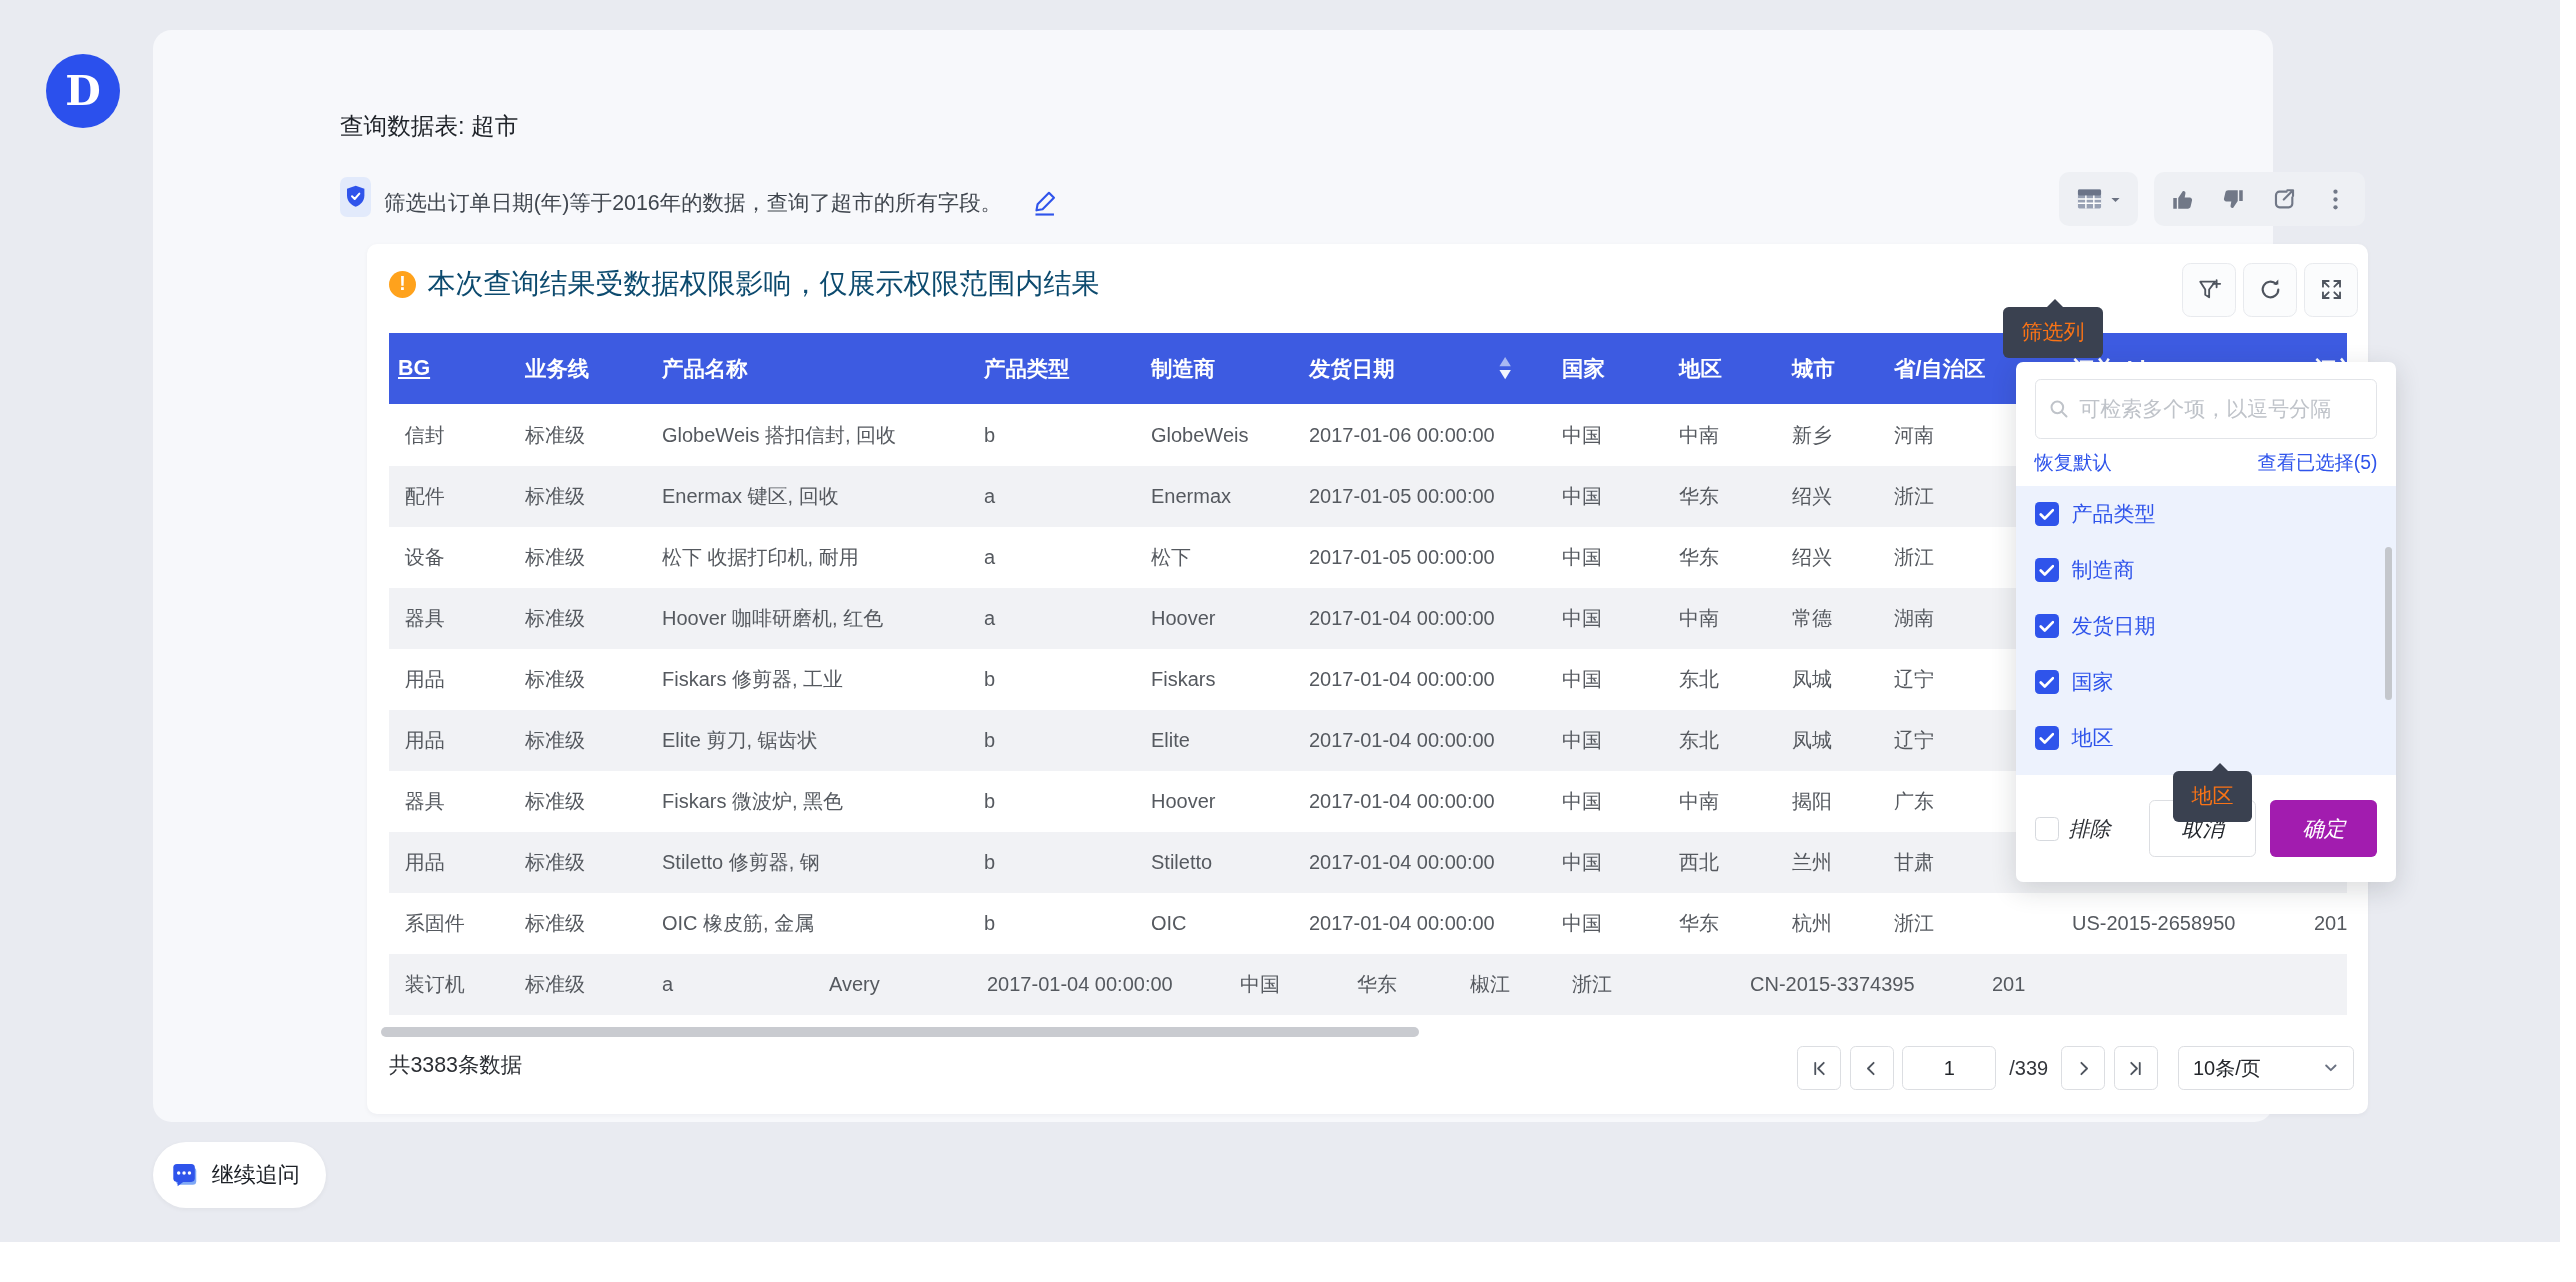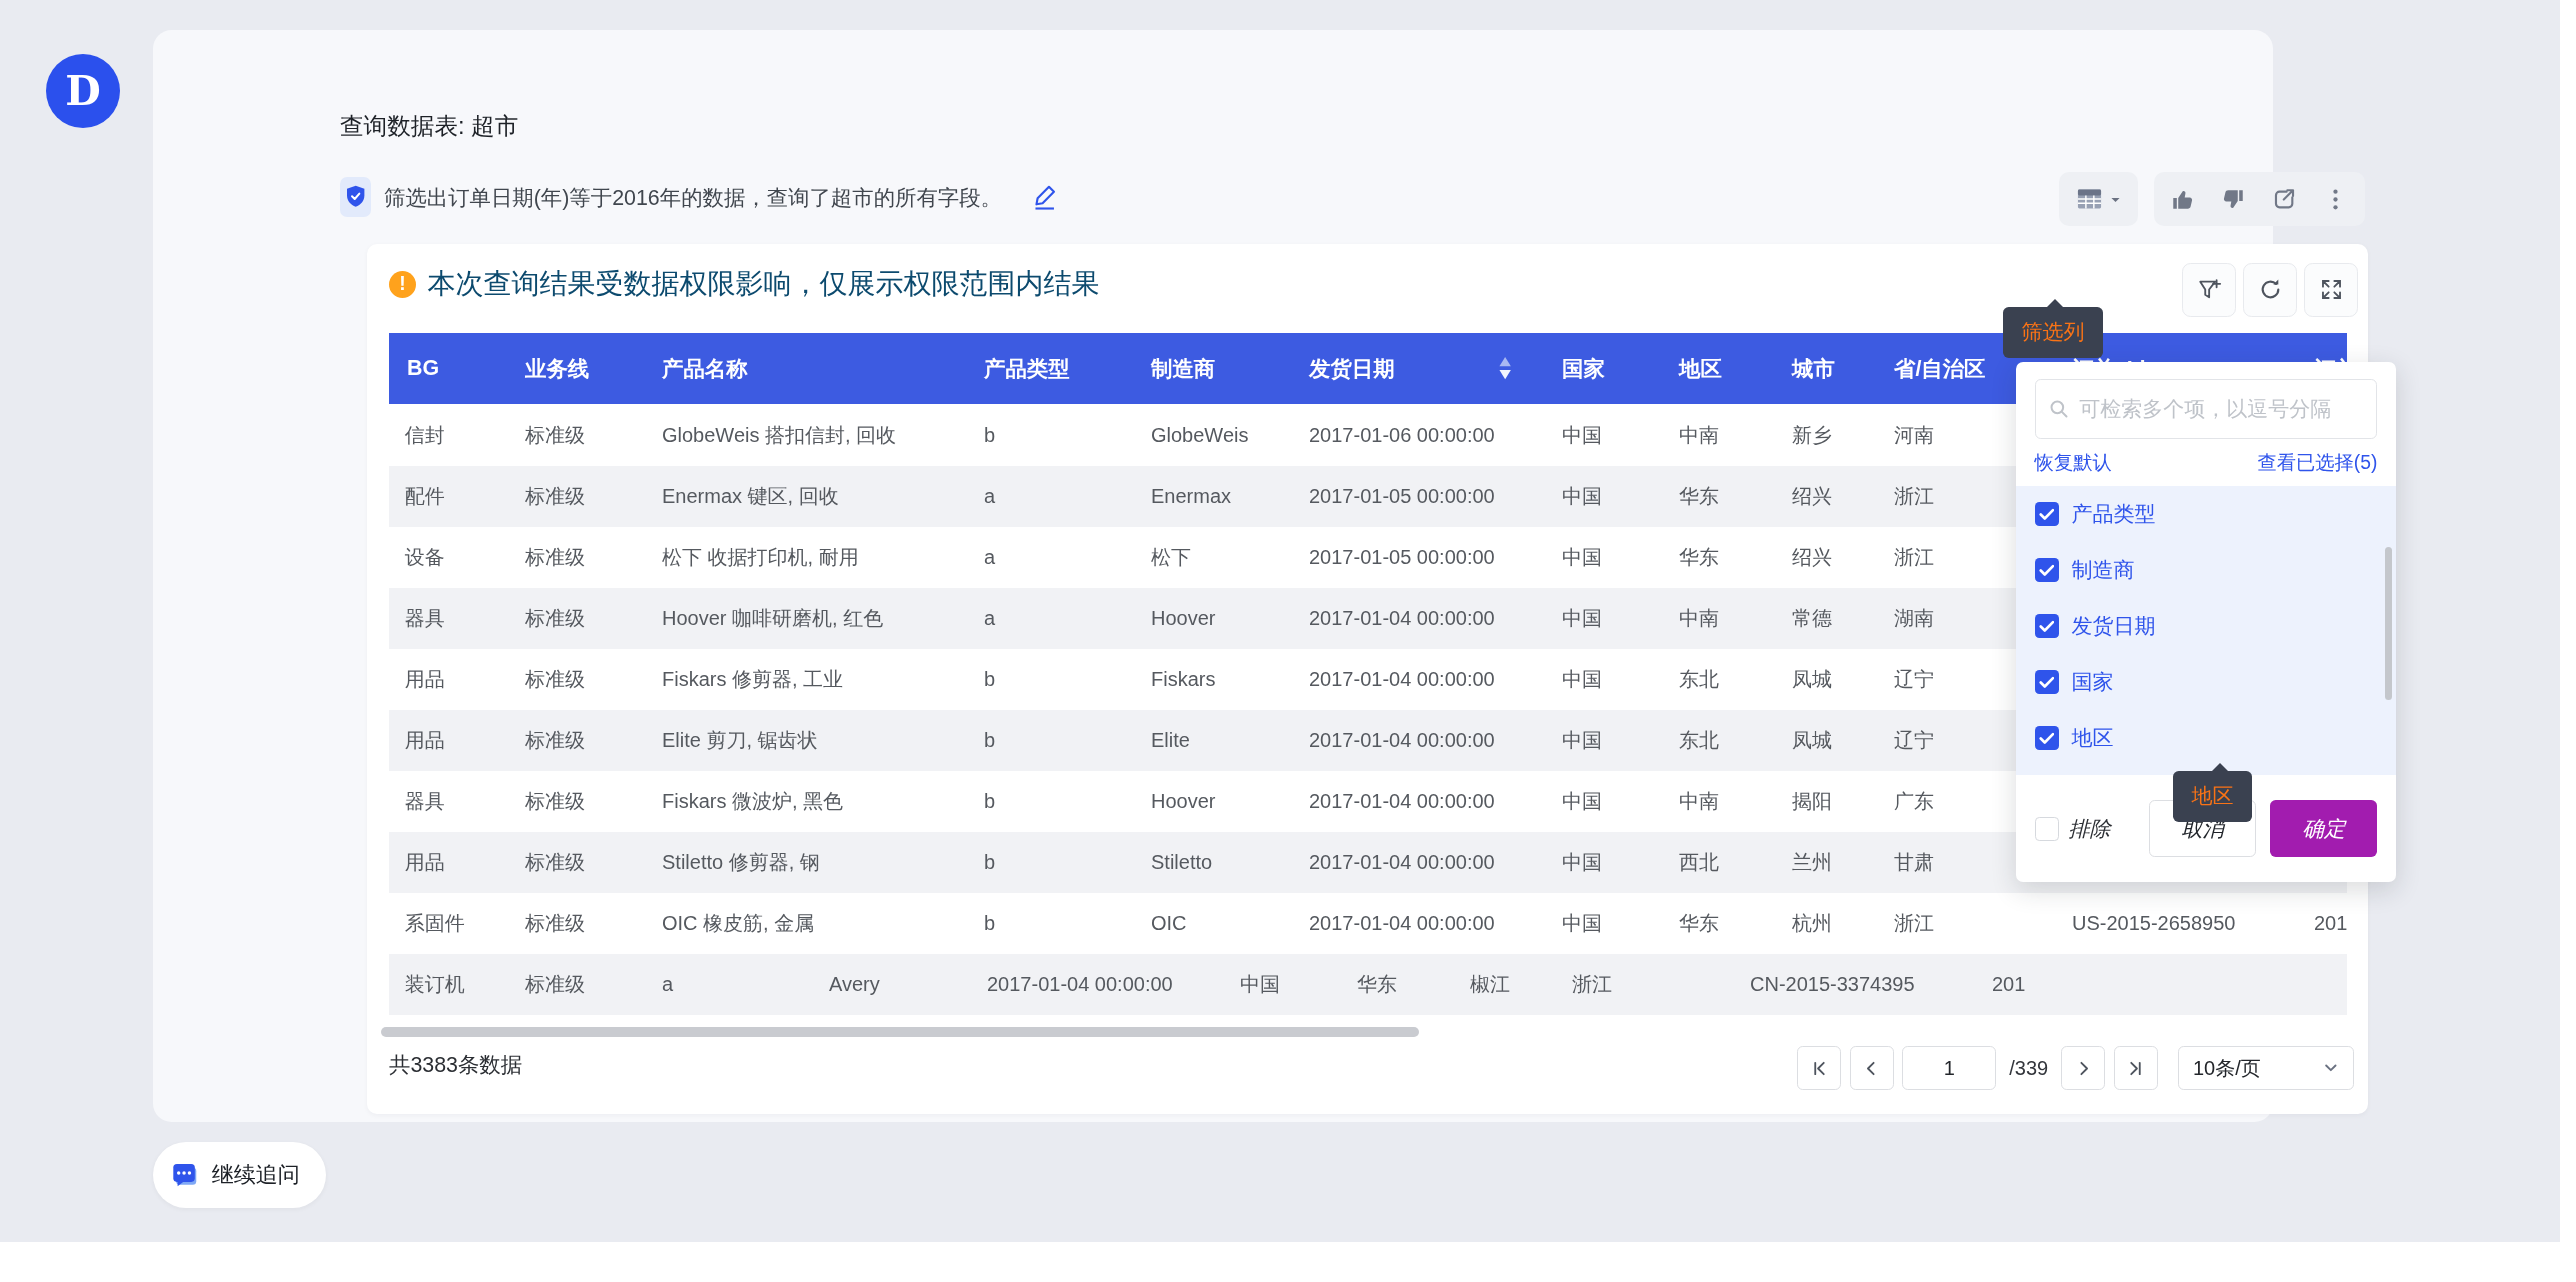--- a/index.html
+++ b/index.html
@@ -10,21 +10,21 @@
   
   .avatar{position:absolute;left:46px;top:54px;width:74px;height:74px;border-radius:50%;
     background:#2B50ED;display:flex;align-items:center;justify-content:center;}
   .avatar span{color:#fff;font-size:41px;font-weight:700;font-family:"DejaVu Serif",serif;}
 
   
   .bubble{position:absolute;left:153px;top:30px;width:2120px;height:1092px;background:#F7F8FB;border-radius:18.6px;}
 
   .msg-title{position:absolute;left:187px;top:80px;font-size:23.6px;color:#1D2127;font-weight:500;}
 
-  .query-row{position:absolute;left:187px;top:147px;display:flex;align-items:center;}
+  .query-row{position:absolute;left:187px;top:147px;display:flex;align-items:flex-end;}
   .shield-chip{width:31px;height:40px;border-radius:7.1px;background:#E2EAFB;display:flex;align-items:center;justify-content:center;margin-right:13px;}
   .query-text{font-size:21.4px;color:#40464E;}
   .edit-icon{margin-left:29px;display:flex;align-items:flex-end;cursor:pointer;}
 
   
   .msg-toolbar{position:absolute;top:142px;left:1906px;display:flex;gap:15.7px;}
   .tb-pill{background:#EEF0F4;border-radius:10px;height:54px;display:flex;align-items:center;padding:0 15.7px;gap:24px;color:#6A7181;}
   .tb-item{display:flex;align-items:center;gap:5.7px;cursor:pointer;}
 
   
@@ -35,21 +35,21 @@
     display:flex;align-items:center;justify-content:center;flex:0 0 auto;}
   .notice-text{font-size:28px;color:#0c4a6e;}
 
   .table-tools{position:absolute;top:18.6px;left:1815px;display:flex;gap:7.1px;}
   .tool-btn{width:54px;height:54px;border:0.7px solid #E8EAEE;border-radius:8.6px;background:#FBFCFD;color:#4E545E;
     display:flex;align-items:center;justify-content:center;cursor:pointer;box-sizing:border-box;}
 
   
   .thead{position:absolute;left:22px;top:89px;width:1958px;height:71px;background:#3D5BE1;display:flex;overflow:hidden;}
   .th{display:flex;align-items:center;color:#fff;font-size:21.4px;font-weight:700;box-sizing:border-box;flex:0 0 auto;}
-  .th:first-child{padding-left:18px;}
+  .th:first-child{padding-left:9px;text-decoration:underline;}
   .sort-carets{margin-left:auto;margin-right:50px;display:flex;flex-direction:column;gap:3.6px;}
   .tbody{position:absolute;left:22px;top:161px;width:1958px;overflow:hidden;}
   .tr{display:flex;height:61px;overflow:hidden;background:#fff;}
   .tr.alt{background:#F1F2F5;}
   .td{display:flex;align-items:center;font-size:20px;color:#55595F;box-sizing:border-box;flex:0 0 auto;white-space:nowrap;overflow:hidden;}
   .td:first-child{padding-left:15.7px;}
 
   .hscroll-thumb{position:absolute;left:13.6px;top:783px;width:1038px;height:10px;border-radius:5px;background:#C9CBD0;}
   .total-label{position:absolute;left:22px;top:806px;font-size:21.4px;color:#2B2E33;}
 

